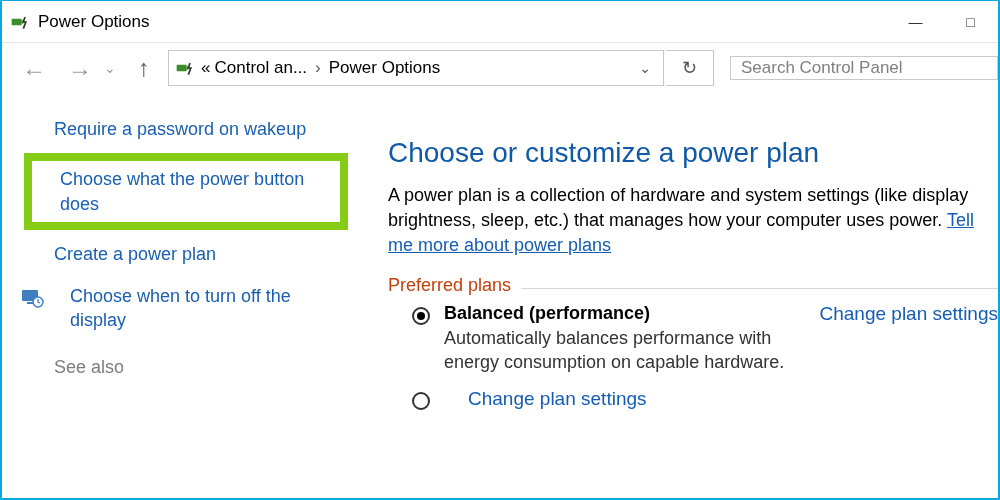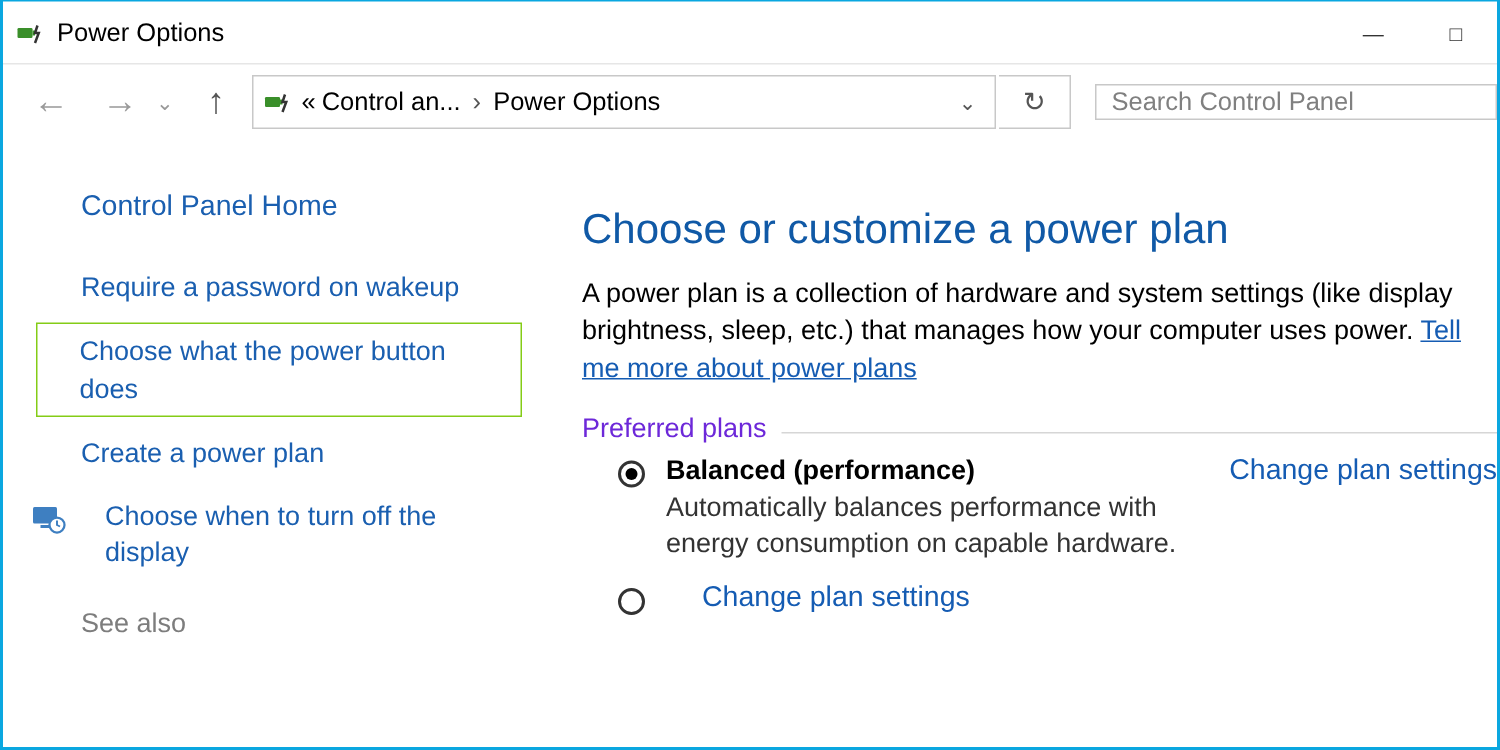--- a/index.html
+++ b/index.html
@@ -106,21 +106,21 @@
     display: block;
     font-size: 18px;
   }
   .cp-home { color: #1a5fb0; font-size: 19px; margin: 16px 0 24px 34px; }
   .navitem {
     padding: 6px 8px 6px 34px;
     margin-bottom: 6px;
     line-height: 1.35;
   }
   .navitem.highlight {
-    border: 1px solid #84cc16;
+    border: 8px solid #84cc16;
     padding: 6px 8px 6px 28px;
     margin-left: 4px;
     margin-right: 4px;
   }
   .navitem.withicon {
     display: flex; align-items: flex-start; gap: 26px;
     padding-left: 0; margin-left: 0;
   }
   .sideicon {
     width: 24px; height: 24px; flex: none;
@@ -144,21 +144,21 @@
     font-size: 18px;
     margin: 0 0 16px 0;
     line-height: 1.4;
   }
   .link {
     color: #155cb3;
     text-decoration: underline;
   }
   .fieldset-label {
     font-size: 18px;
-    color: #6d28d9;
+    color: #c2410c;
     margin: 0 0 6px 0;
     background: #fff;
     position: relative;
     z-index: 2;
     display: inline-block;
     padding-right: 10px;
   }
   .fieldset-line {
     border-top: 1px solid #d6d6d6;
     margin-top: -14px;
@@ -238,21 +238,20 @@
     <span class="addr-spacer"></span>
     <span class="addr-dd">⌄</span>
   </div>
   <div class="refresh">↻</div>
   <div class="search">Search Control Panel</div>
 </div>
 
 <div class="content">
 
   <div class="sidebar">
-    <div class="cp-home">Control Panel Home</div>
 
     <div class="navitem">Require a password on wakeup</div>
 
     <div class="navitem highlight">Choose what the power button does</div>
 
     <div class="navitem">Create a power plan</div>
 
     <div class="navitem withicon">
       <span class="sideicon">
         <svg viewBox="0 0 24 24">

